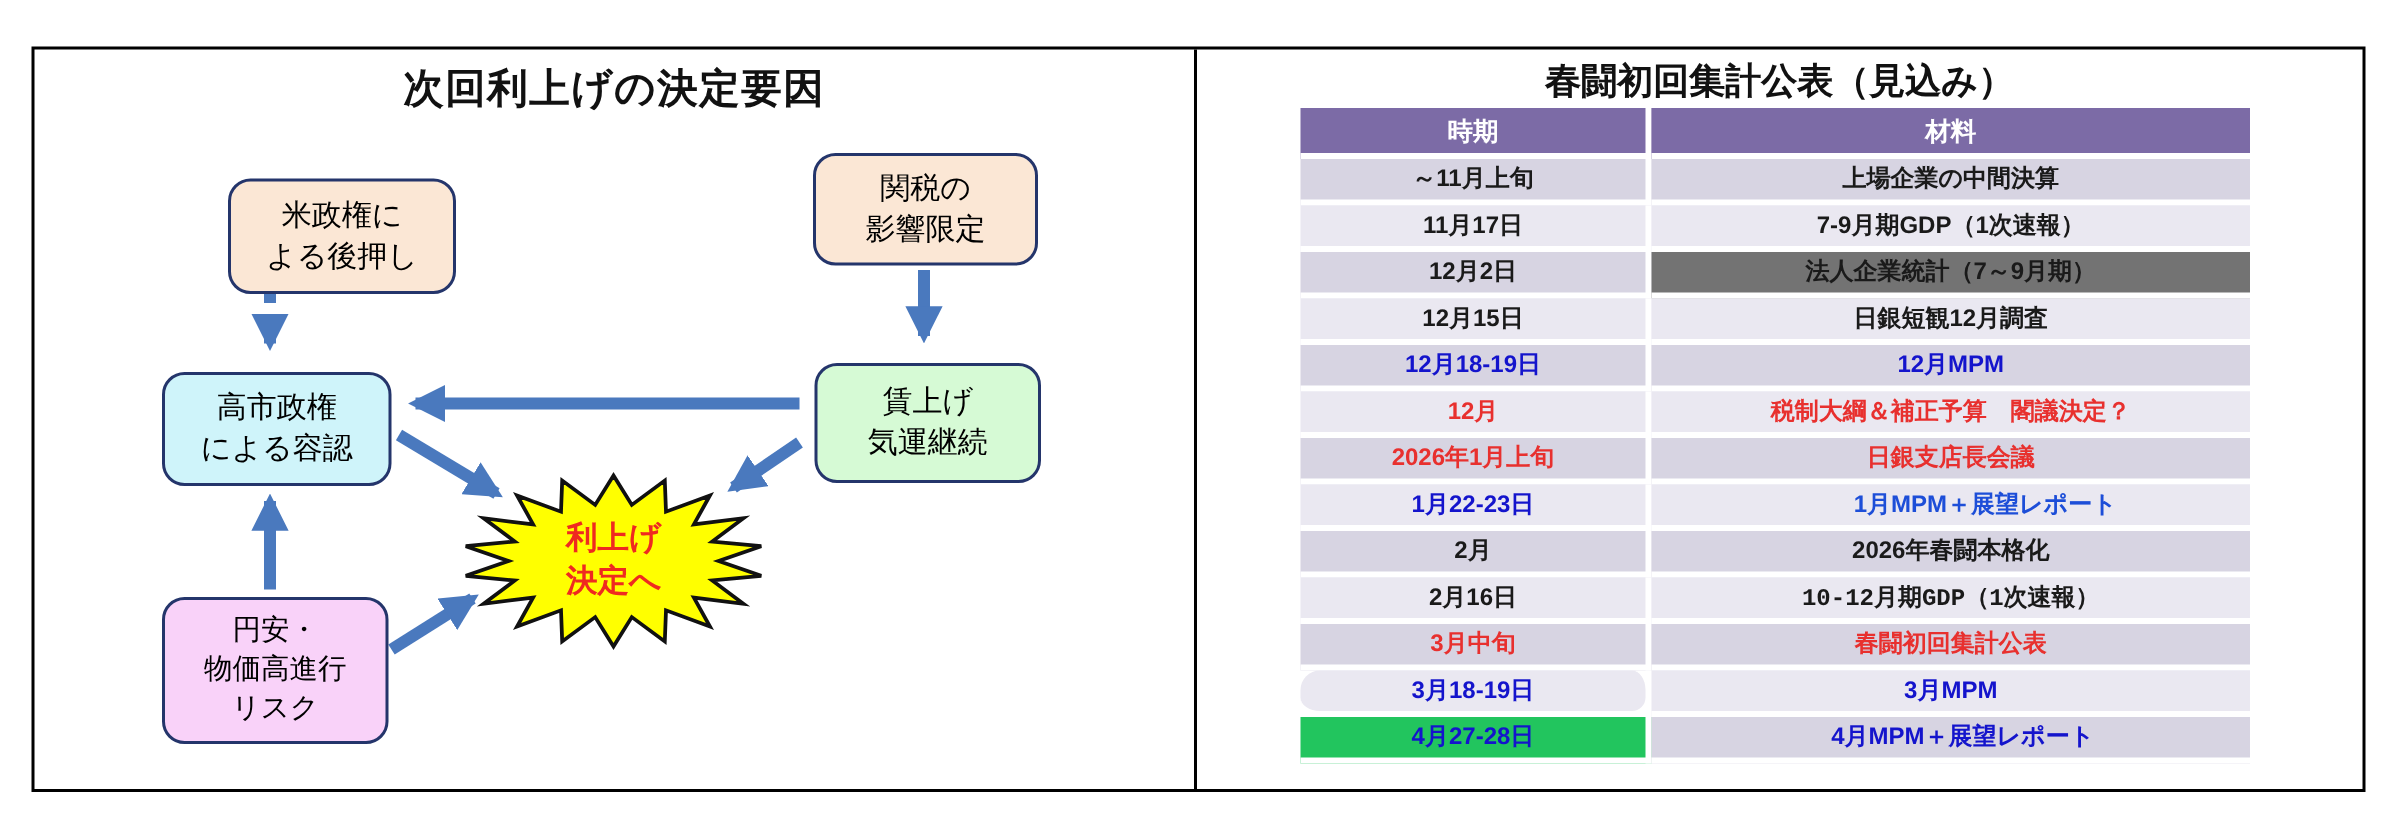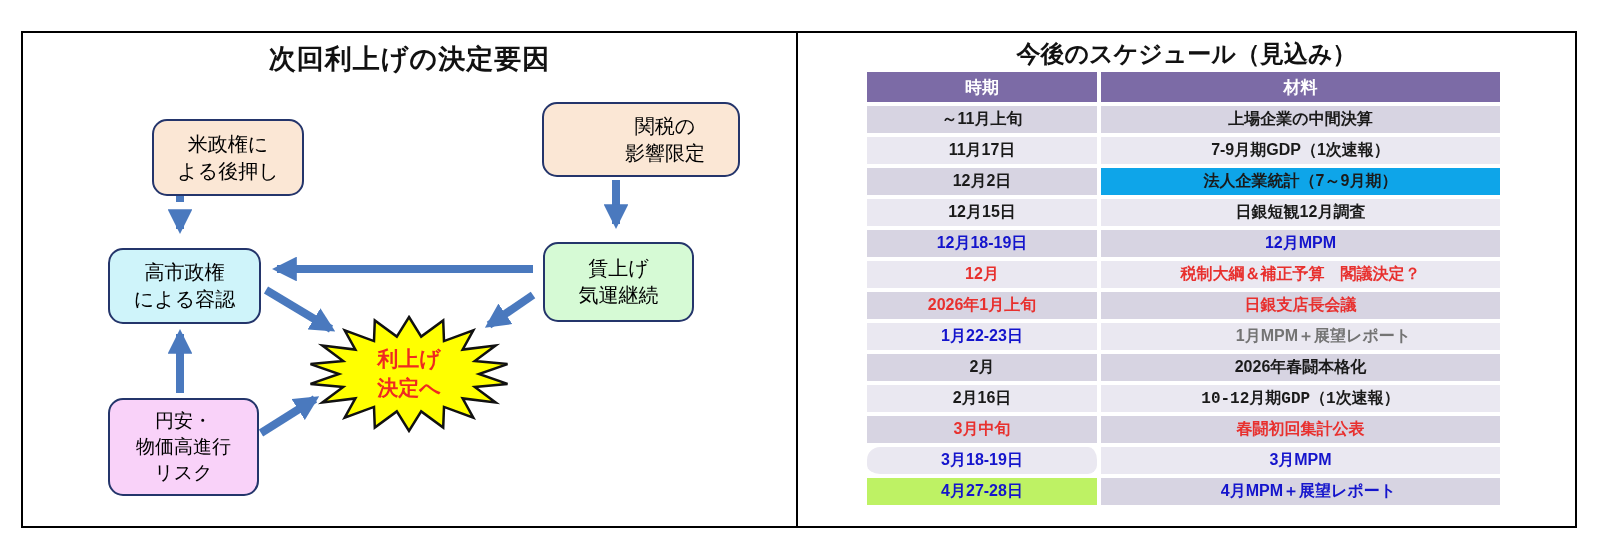--- a/index.html
+++ b/index.html
@@ -17,21 +17,21 @@
     position:absolute;top:8px;left:0;width:100%;text-align:center;
     font-size:27px;font-weight:bold;color:#111;letter-spacing:1px;
   }
   
   .fc-box{
     position:absolute;border:2px solid #24356B;border-radius:15px;
     display:flex;align-items:center;justify-content:center;text-align:center;
     font-size:20px;line-height:27px;color:#000;white-space:pre-line;
   }
   .box-us{left:84px;top:86px;width:148px;height:73px;margin-left:45px;}
-  .box-tariff{left:519px;top:69px;width:146px;height:71px;padding-left:48px;}
+  .box-tariff{left:519px;top:69px;width:146px;height:71px;}
   .box-takaichi{left:85px;top:215px;width:149px;height:72px;}
   .box-wage{left:520px;top:209px;width:147px;height:76px;}
   .box-yen{left:85px;top:365px;width:147px;height:94px;font-size:19px;line-height:26px;}
   .arrow-layer{position:absolute;left:0;top:0;width:773px;height:493px;}
   .burst-text{
     position:absolute;left:306px;top:311px;width:160px;height:60px;
     text-align:center;font-size:21px;line-height:29px;font-weight:bold;
     white-space:pre-line;
   }
   
@@ -87,78 +87,78 @@
 気運継続</div>
     <div class="fc-box box-yen" style="background: rgb(249, 210, 249);">円安・
 物価高進行
 リスク</div>
 
     <div class="burst-text" id="burst-label" style="color: rgb(239, 42, 32);">利上げ
 決定へ</div>
   </div>
 
   <div class="panel-right">
-    <div class="sched-title">今後のスケジュール（見込み）</div>
+    <div class="sched-title">春闘初回集計公表（見込み）</div>
     <table class="sched">
       <thead>
         <tr>
           <th class="col-date" id="th-date" style="background: rgb(124, 107, 166); color: rgb(255, 255, 255); margin-left: 40px;">時期</th>
           <th class="col-item" id="th-item" style="background: rgb(124, 107, 166); color: rgb(255, 255, 255);">材料</th>
         </tr>
       </thead>
       <tbody id="sched-body">
           <tr>
             <td class="col-date" style="background: rgb(215, 212, 226); color: rgb(26, 26, 26);">～11月上旬</td>
             <td class="col-item" style="background: rgb(215, 212, 226); color: rgb(26, 26, 26);">上場企業の中間決算</td>
           </tr>
           <tr>
             <td class="col-date" style="background: rgb(234, 232, 241); color: rgb(26, 26, 26);">11月17日</td>
             <td class="col-item" style="background: rgb(234, 232, 241); color: rgb(26, 26, 26);">7-9月期GDP（1次速報）</td>
           </tr>
           <tr>
             <td class="col-date" style="background: rgb(215, 212, 226); color: rgb(26, 26, 26);">12月2日</td>
-            <td class="col-item" style="background: #0ea5e9; color: rgb(26, 26, 26);">法人企業統計（7～9月期）</td>
+            <td class="col-item" style="background: #737373; color: rgb(26, 26, 26);">法人企業統計（7～9月期）</td>
           </tr>
           <tr>
             <td class="col-date" style="background: rgb(234, 232, 241); color: rgb(26, 26, 26); margin-top: 40px;">12月15日</td>
             <td class="col-item" style="background: rgb(234, 232, 241); color: rgb(26, 26, 26);">日銀短観12月調査</td>
           </tr>
           <tr>
             <td class="col-date" style="background: rgb(215, 212, 226); color: rgb(20, 20, 204);">12月18-19日</td>
             <td class="col-item" style="background: rgb(215, 212, 226); color: rgb(20, 20, 204);">12月MPM</td>
           </tr>
           <tr>
             <td class="col-date" style="background: rgb(234, 232, 241); color: rgb(232, 48, 46);">12月</td>
             <td class="col-item" style="background: rgb(234, 232, 241); color: rgb(232, 48, 46);">税制大綱＆補正予算　閣議決定？</td>
           </tr>
           <tr>
             <td class="col-date" style="background: rgb(215, 212, 226); color: rgb(232, 48, 46);">2026年1月上旬</td>
             <td class="col-item" style="background: rgb(215, 212, 226); color: rgb(232, 48, 46);">日銀支店長会議</td>
           </tr>
           <tr>
             <td class="col-date" style="background: rgb(234, 232, 241); color: rgb(20, 20, 204);">1月22-23日</td>
-            <td class="col-item" style="background: rgb(234, 232, 241); color: #737373; padding-left: 46px;">1月MPM＋展望レポート</td>
+            <td class="col-item" style="background: rgb(234, 232, 241); color: #1d4ed8; padding-left: 46px;">1月MPM＋展望レポート</td>
           </tr>
           <tr>
             <td class="col-date" style="background: rgb(215, 212, 226); color: rgb(26, 26, 26);">2月</td>
             <td class="col-item" style="background: rgb(215, 212, 226); color: rgb(26, 26, 26);">2026年春闘本格化</td>
           </tr>
           <tr>
             <td class="col-date" style="background: rgb(234, 232, 241); color: rgb(26, 26, 26);">2月16日</td>
             <td class="col-item" style="background: rgb(234, 232, 241); color: rgb(26, 26, 26); font-family: Liberation Mono, monospace;">10-12月期GDP（1次速報）</td>
           </tr>
           <tr>
             <td class="col-date" style="background: rgb(215, 212, 226); color: rgb(232, 48, 46);">3月中旬</td>
             <td class="col-item" style="background: rgb(215, 212, 226); color: rgb(232, 48, 46);">春闘初回集計公表</td>
           </tr>
           <tr>
             <td class="col-date" style="background: rgb(234, 232, 241); color: rgb(20, 20, 204); border-radius: 13px;">3月18-19日</td>
             <td class="col-item" style="background: rgb(234, 232, 241); color: rgb(20, 20, 204);">3月MPM</td>
           </tr>
           <tr>
-            <td class="col-date" style="background: #bef264; color: rgb(20, 20, 204);">4月27-28日</td>
+            <td class="col-date" style="background: #22c55e; color: rgb(20, 20, 204);">4月27-28日</td>
             <td class="col-item" style="background: rgb(215, 212, 226); color: rgb(20, 20, 204); padding-left: 16px;">4月MPM＋展望レポート</td>
           </tr>
         </tbody>
     </table>
   </div>
 
 </div>
 
 </body></html>

